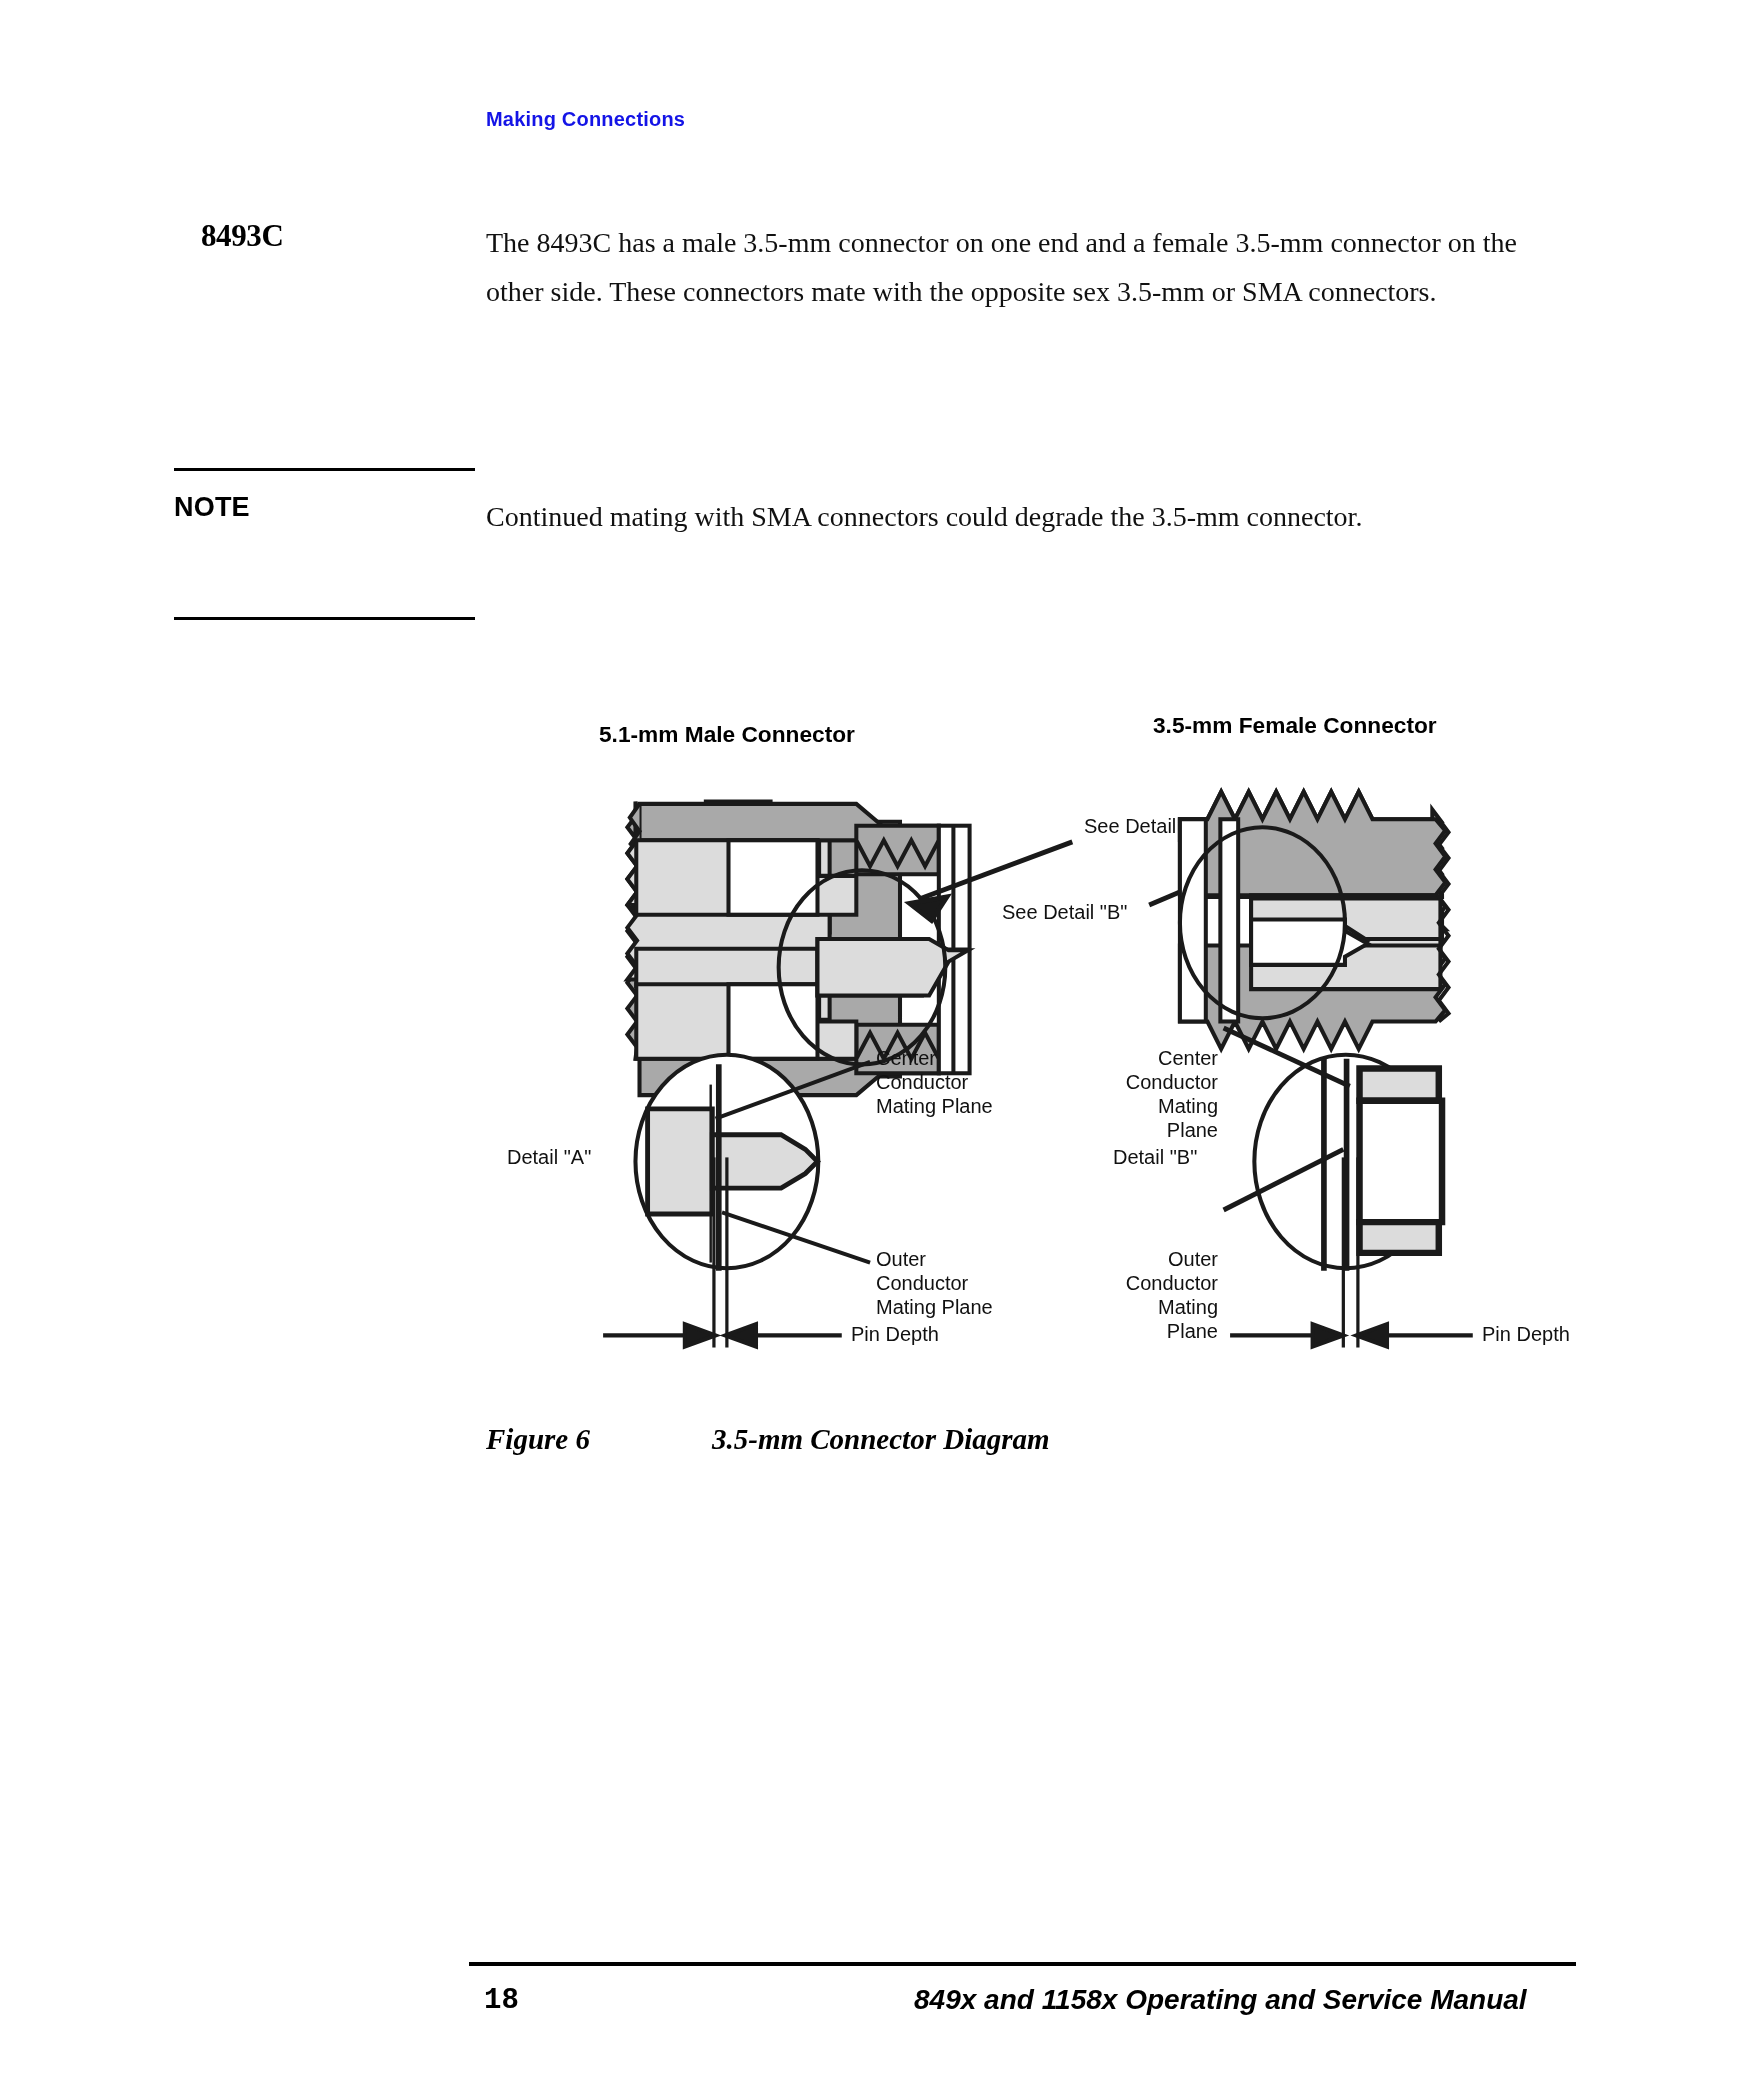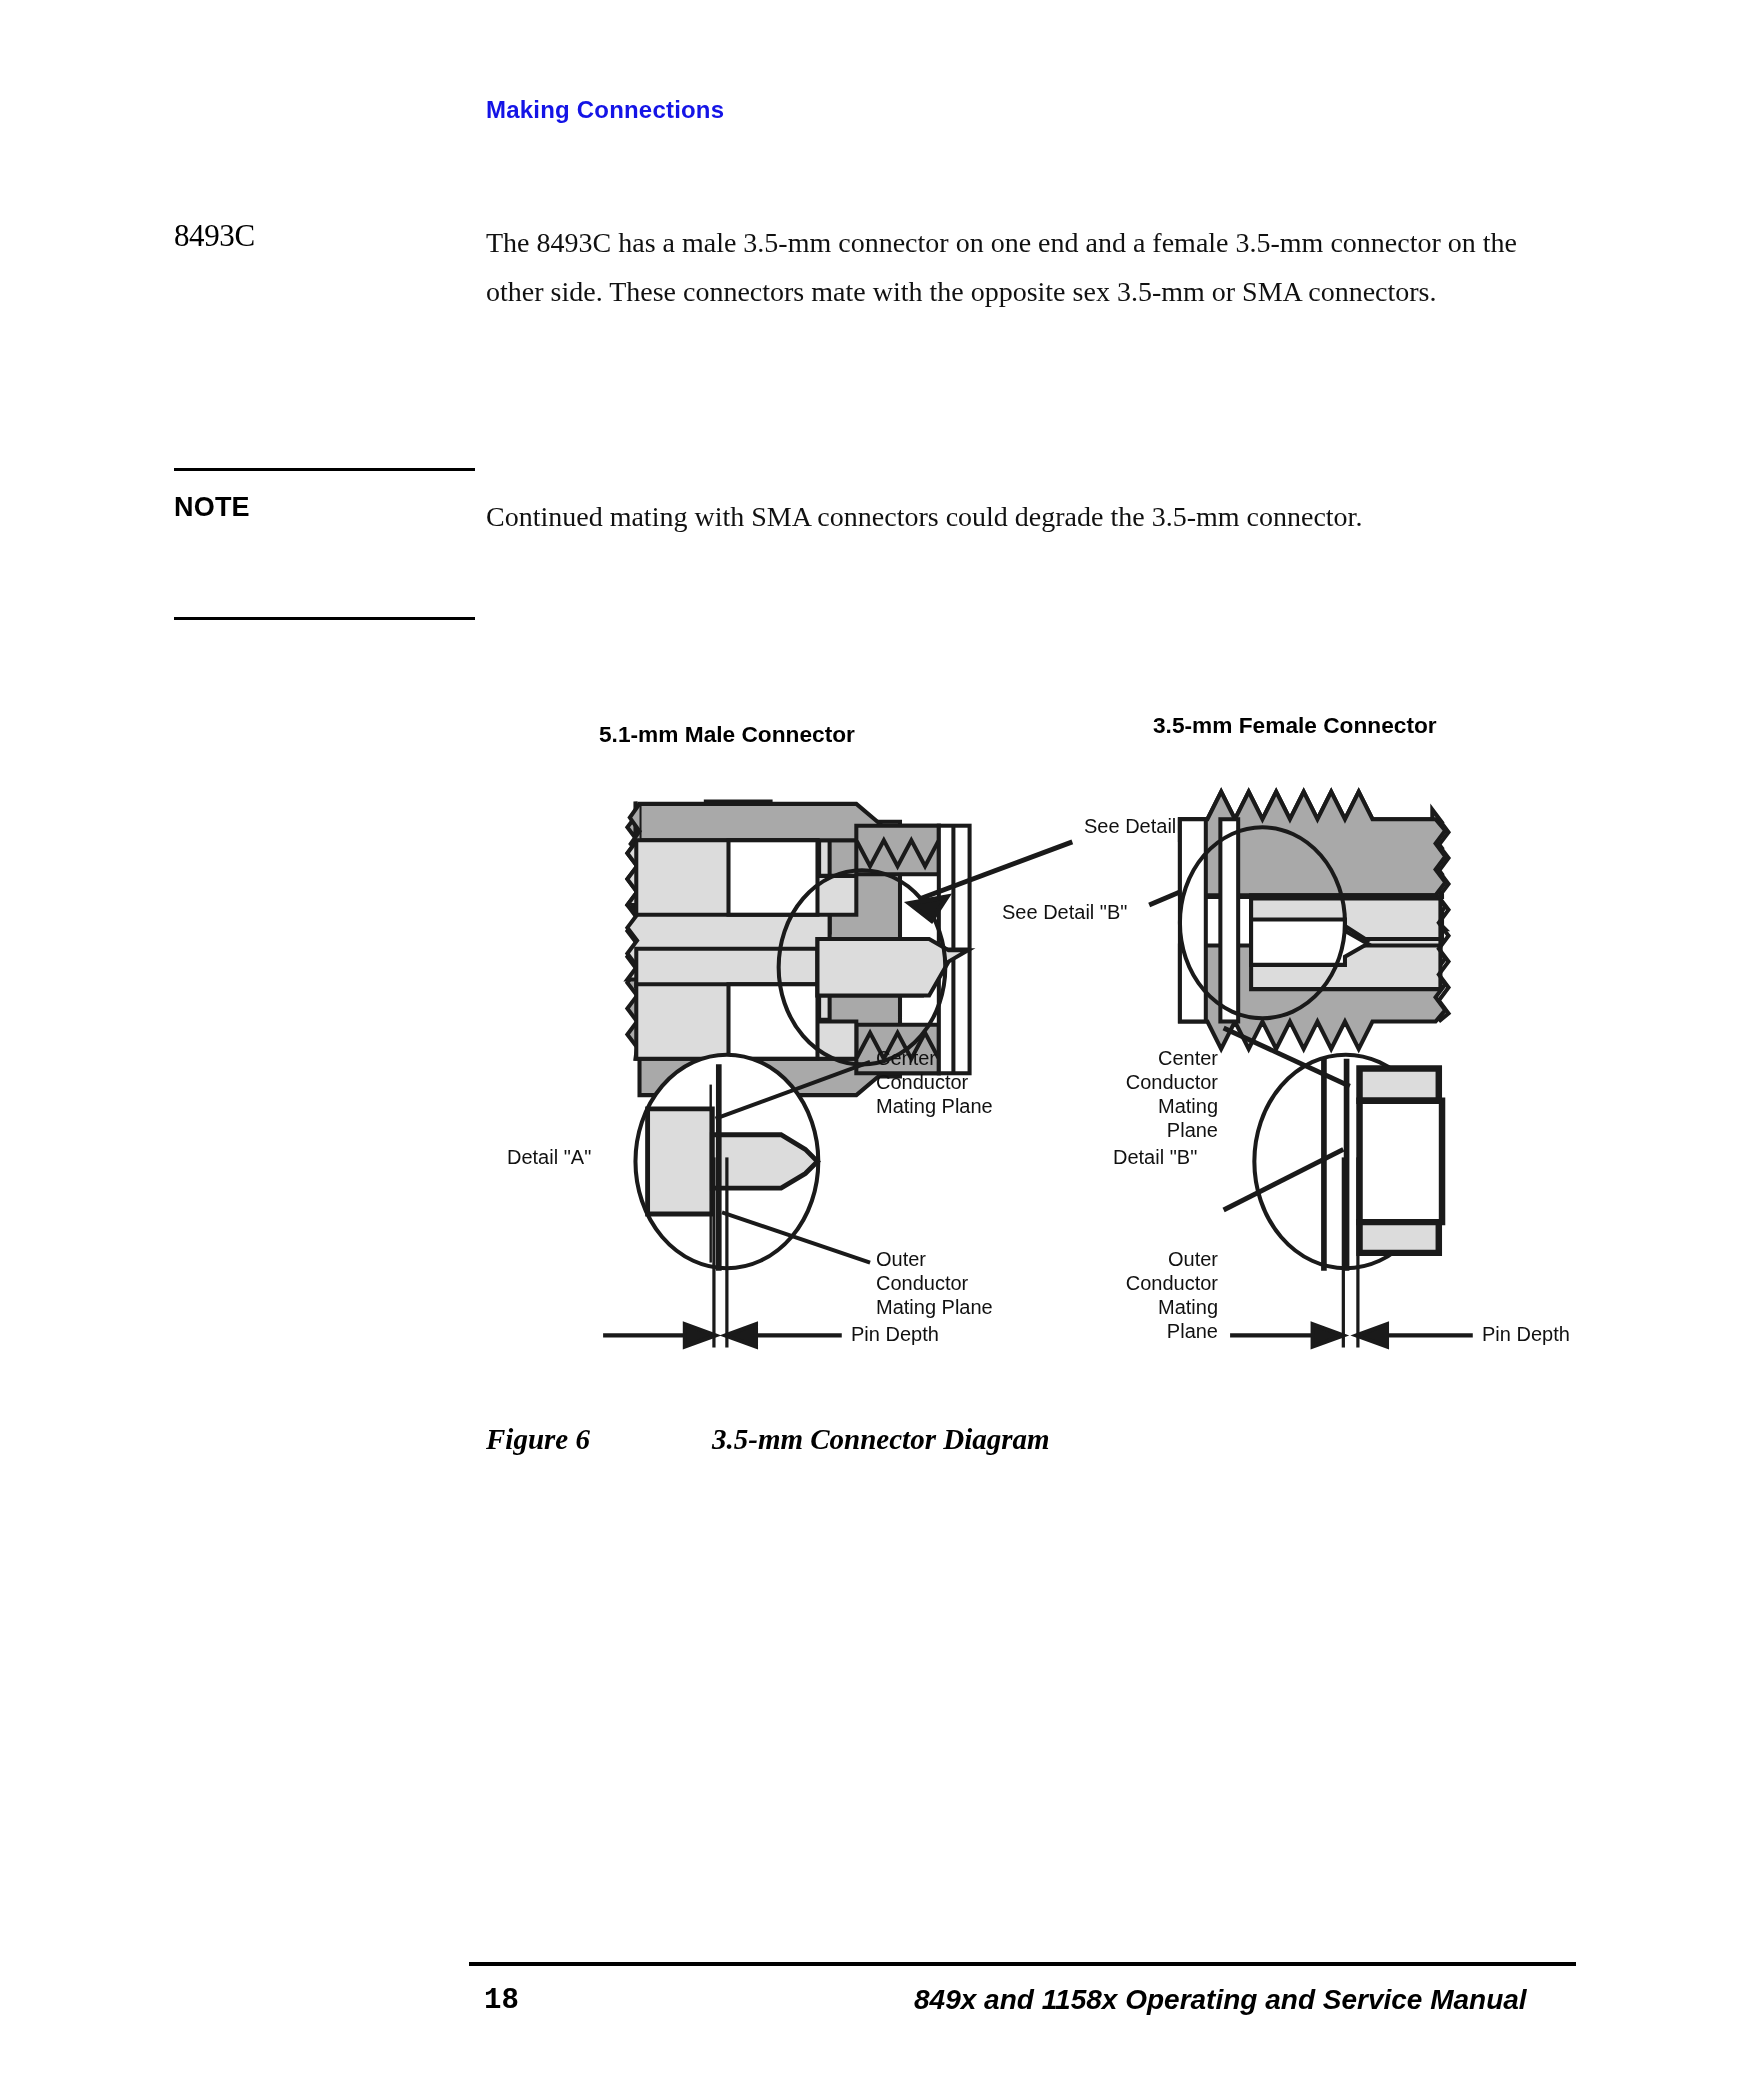--- a/index.html
+++ b/index.html
@@ -17,24 +17,24 @@
 
   .page {
     position: absolute;
     inset: 0;
   }
 
   
   .running-header {
     position: absolute;
     left: 486px;
-    top: 96px;
-    font-family: "Liberation Sans", sans-serif;
-    font-weight: bold;
-    font-size: 24px;
+    top: 108px;
+    font-family: "Liberation Sans", sans-serif;
+    font-weight: bold;
+    font-size: 20px;
     letter-spacing: 0.2px;
     color: #1414e6;
   }
 
   
   .row {
     position: absolute;
     left: 0;
     width: 1745px;
   }
@@ -44,24 +44,25 @@
     width: 299px;
   }
   .col-body {
     position: absolute;
     left: 486px;
     width: 1084px;
   }
 
   .model-label {
     font-family: "Liberation Serif", serif;
-    font-weight: normal;
+    font-weight: bold;
     font-size: 31px;
     color: #000;
     letter-spacing: -0.4px;
+    margin-left: 27px;
   }
   .note-label {
     font-family: "Liberation Sans", sans-serif;
     font-weight: bold;
     font-size: 27px;
     color: #000;
     letter-spacing: 0.2px;
   }
   .body-text {
     font-family: "Liberation Serif", serif;

